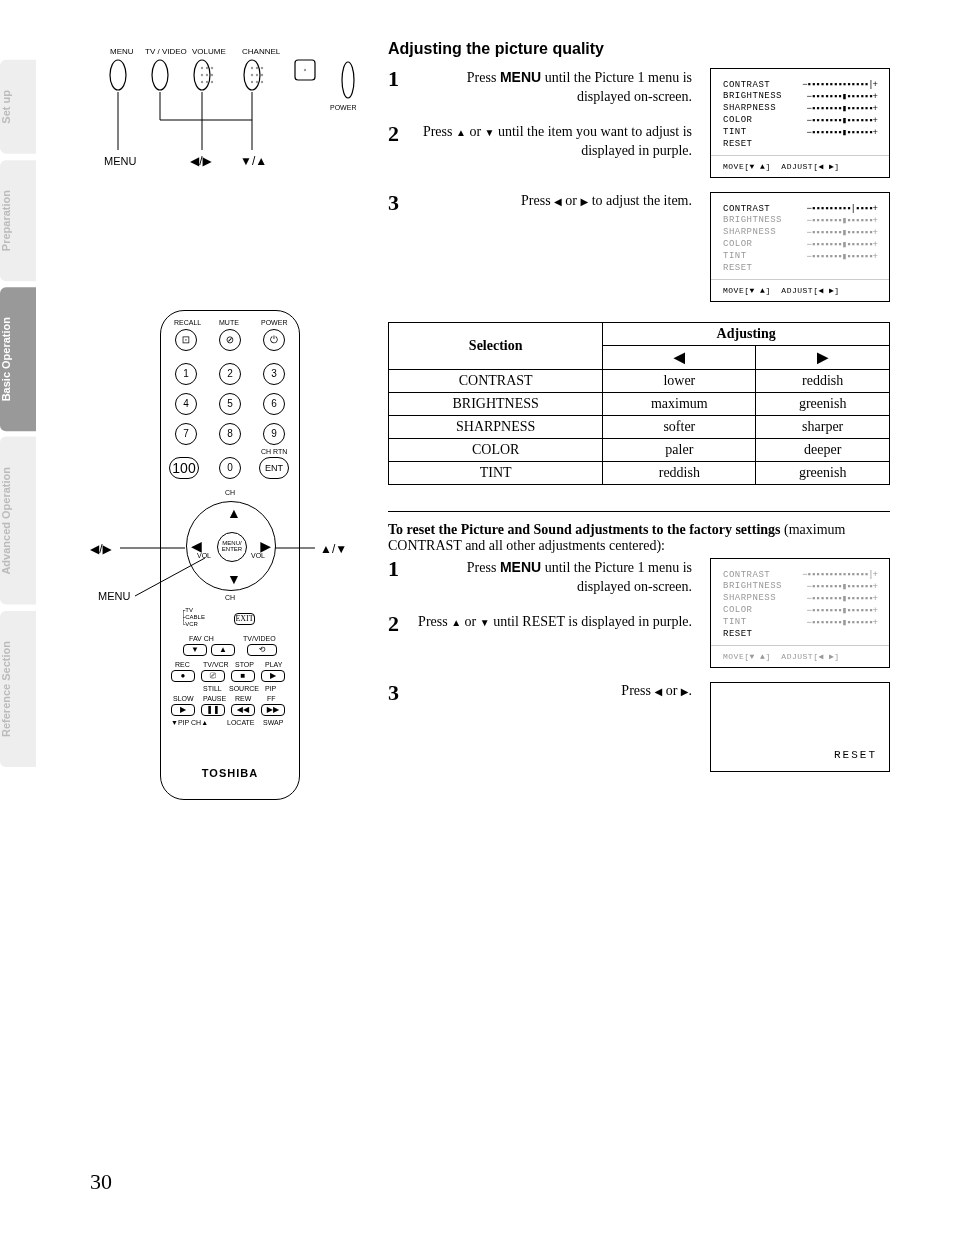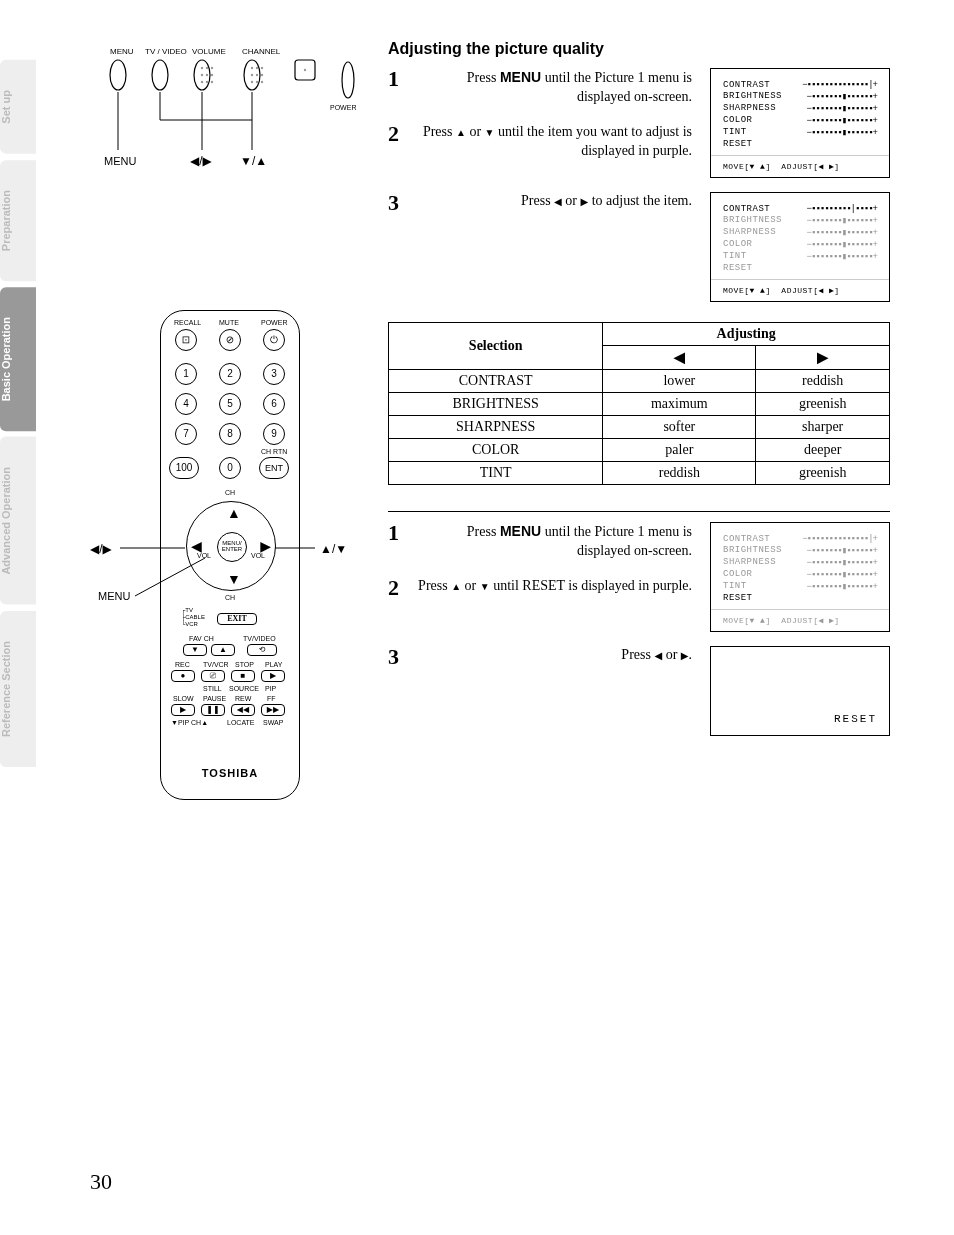--- a/index.html
+++ b/index.html
@@ -322,21 +322,21 @@
           <div class="rbtn" style="left:14px; top:52px;">1</div>
           <div class="rbtn" style="left:58px; top:52px;">2</div>
           <div class="rbtn" style="left:102px; top:52px;">3</div>
           <div class="rbtn" style="left:14px; top:82px;">4</div>
           <div class="rbtn" style="left:58px; top:82px;">5</div>
           <div class="rbtn" style="left:102px; top:82px;">6</div>
           <div class="rbtn" style="left:14px; top:112px;">7</div>
           <div class="rbtn" style="left:58px; top:112px;">8</div>
           <div class="rbtn" style="left:102px; top:112px;">9</div>
           <span class="rbtn-lbl" style="left:100px; top:137px;">CH RTN</span>
-          <div class="rbtn wide" style="left:8px; top:146px; font-size:10px;">100</div>
+          <div class="rbtn wide" style="left:8px; top:146px; font-size:14px;">100</div>
           <div class="rbtn" style="left:58px; top:146px;">0</div>
           <div class="rbtn wide" style="left:98px; top:146px; font-size:9px;">ENT</div>
 
           <span class="rbtn-lbl" style="left:64px; top:178px;">CH</span>
           <div class="dpad">
             <div style="position:absolute;left:40px;top:4px;">▲</div>
             <div style="position:absolute;left:40px;bottom:2px;">▼</div>
             <div style="position:absolute;left:4px;top:36px;">◀</div>
             <div style="position:absolute;right:4px;top:36px;">▶</div>
             <span style="position:absolute;left:10px;top:50px;font-size:7px;font-family:Arial;">VOL</span>
@@ -344,21 +344,21 @@
             <div class="center">MENU/
 ENTER</div>
           </div>
           <span class="rbtn-lbl" style="left:64px; top:283px;">CH</span>
 
           <div style="position:absolute;left:20px;top:296px;font-size:6px;font-family:Arial;line-height:1.2;">
             <div>┌<span>TV</span></div>
             <div>├<span>CABLE</span></div>
             <div>└<span>VCR</span></div>
           </div>
-          <div class="pill" style="left:56px;top:302px;width:40px;font-weight:bold;">EXIT</div>
+          <div class="pill" style="left:73px;top:302px;width:21px;">EXIT</div>
 
           <span class="rbtn-lbl" style="left:28px; top:324px;">FAV CH</span>
           <span class="rbtn-lbl" style="left:82px; top:324px;">TV/VIDEO</span>
           <div class="pill" style="left:22px;top:333px;">▼</div>
           <div class="pill" style="left:50px;top:333px;">▲</div>
           <div class="pill" style="left:86px;top:333px;width:30px;">⟲</div>
 
           <span class="rbtn-lbl" style="left:14px; top:350px;">REC</span>
           <span class="rbtn-lbl" style="left:42px; top:350px;">TV/VCR</span>
           <span class="rbtn-lbl" style="left:74px; top:350px;">STOP</span>
@@ -516,20 +516,23 @@
         <tr>
               <td>TINT</td>
               <td>reddish</td>
               <td>greenish</td>
             </tr>
       </tbody>
         </table>
 
       <hr class="thin">
 
+      <p class="reset-intro">
+        <b>To reset the Picture and Sound adjustments to the factory settings</b><span> (maximum CONTRAST and all other adjustments centered):</span>
+      </p>
 
       <div class="flex-row">
         <div class="step-group">
           <div class="step">
             <span class="step-num">1</span>
             <span class="step-body">
               <span>Press </span><b>MENU</b><span> until the Picture 1 menu is displayed on-screen.</span>
             </span>
           </div>
           <div class="step">

